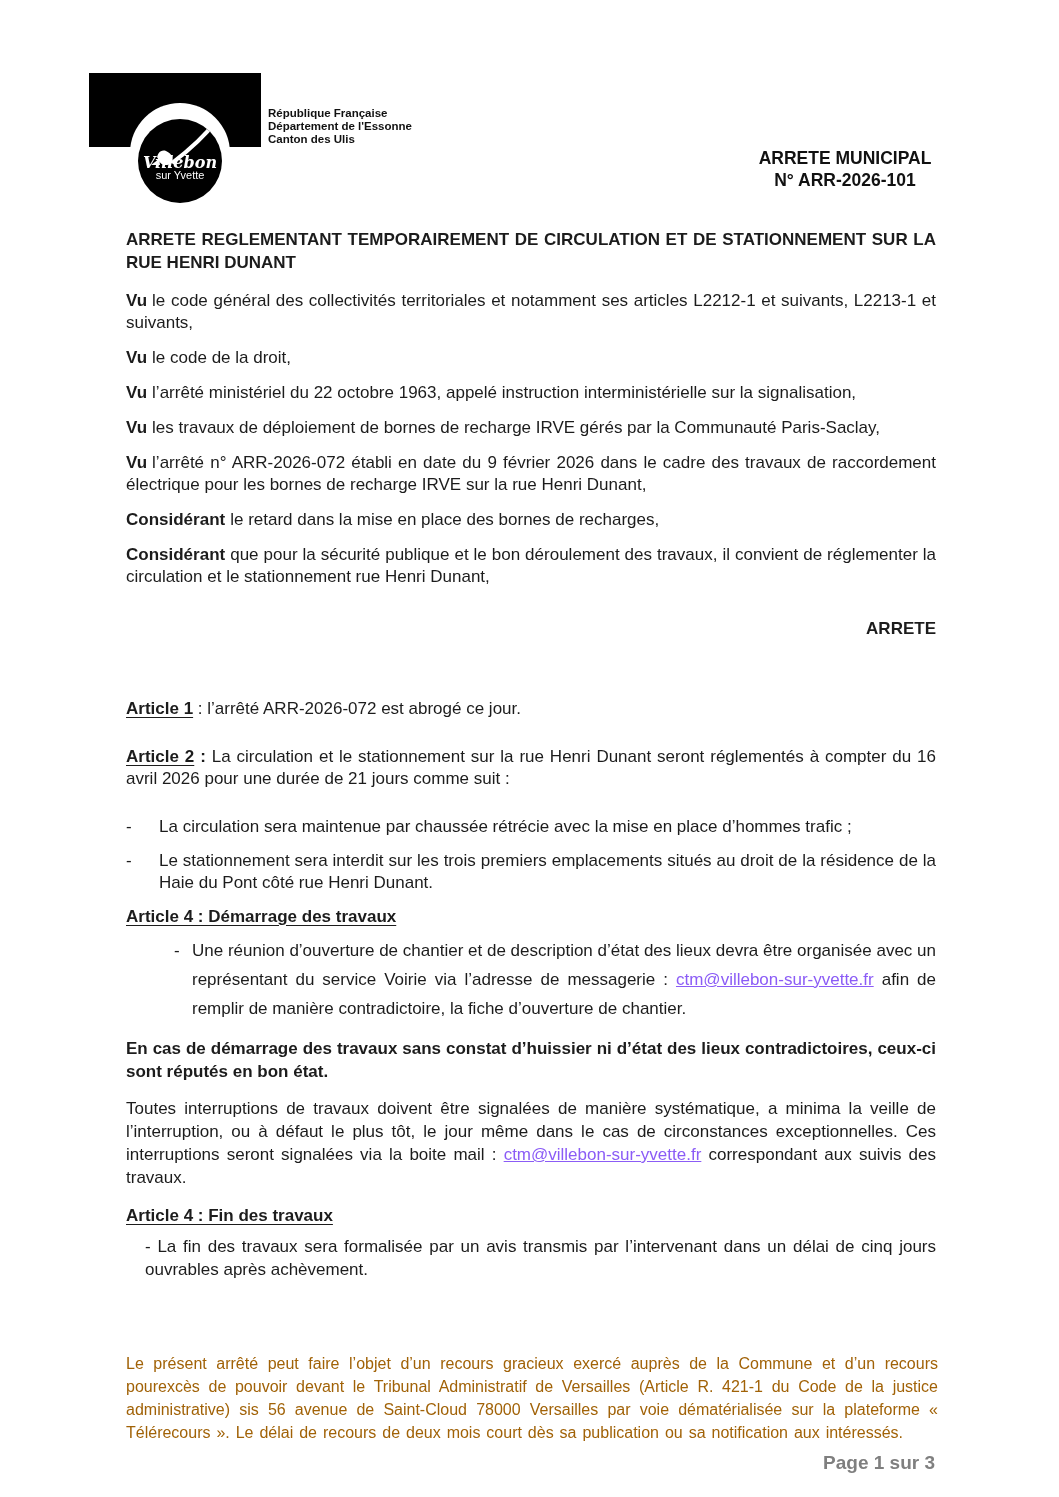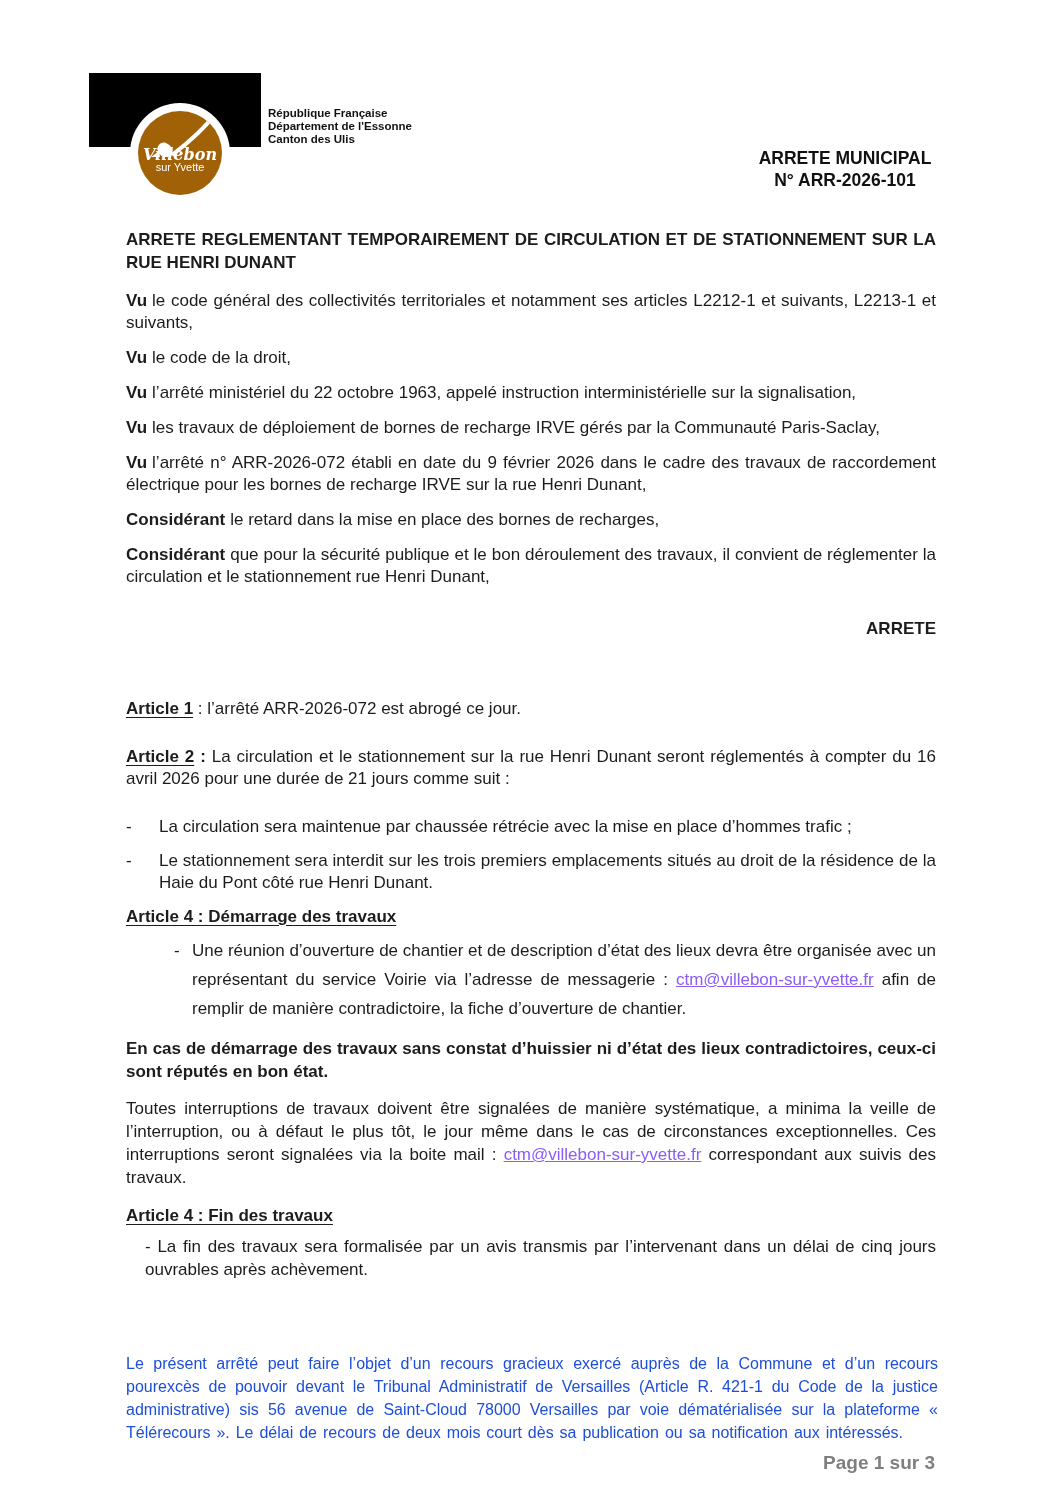--- a/index.html
+++ b/index.html
@@ -10,21 +10,21 @@
     color:#1c1c1c;
     position:relative;
     -webkit-font-smoothing:antialiased;
   }
   .page{position:absolute;inset:0;overflow:hidden;}
 
   
   .logo{position:absolute;left:89px;top:73px;width:172px;height:132px;}
   .logo-rect{position:absolute;left:0;top:0;width:172px;height:74px;background:#000;}
   .logo-ring{position:absolute;left:41px;top:30px;width:100px;height:100px;border-radius:50%;background:#fff;}
-  .logo-circle{position:absolute;left:49px;top:38px;width:84px;height:84px;border-radius:50%;background:#a16207;overflow:hidden;}
+  .logo-circle{position:absolute;left:49px;top:46px;width:84px;height:84px;border-radius:50%;background:#000000;overflow:hidden;}
   .logo-swan{position:absolute;left:0;top:0;width:84px;height:84px;}
   .logo-word{position:absolute;left:0;top:36px;width:84px;text-align:center;
     font-family:"DejaVu Serif", serif;font-style:italic;font-weight:bold;
     color:#fff;font-size:16px;line-height:16px;}
   .logo-word-sub{position:absolute;left:0;top:52px;width:84px;text-align:center;
     color:#fff;font-size:11px;line-height:9px;font-family:"Liberation Sans",sans-serif;}
   .org-block{position:absolute;left:268px;top:107px;font-size:11.5px;line-height:13px;font-weight:600;color:#111;}
   .doc-id{position:absolute;left:700px;top:147px;width:290px;text-align:center;
     font-weight:bold;font-size:17.5px;line-height:22px;color:#111;}
 
@@ -45,21 +45,21 @@
   .sub-bullet{display:flex;margin:0 0 14px 0;padding-left:48px;line-height:29px;}
   .sub-bullet .dash{width:18px;flex:none;}
   .sub-bullet .bt{flex:1;text-align:justify;}
   .warning{font-weight:bold;line-height:23px;margin:0 0 14px 0;text-align:justify;}
   .interruptions{line-height:23px;margin:0 0 16px 0;text-align:justify;}
   .a4-text{padding-left:19px;line-height:23px;margin:0;text-align:justify;}
   a.mail{color:#8b5cf6;text-decoration:underline;cursor:pointer;}
 
   
   .footer-notice{position:absolute;left:126px;top:1352px;width:812px;
-    font-size:16px;line-height:23px;text-align:justify;word-spacing:1.5px;color:#1d4ed8;}
+    font-size:16px;line-height:23px;text-align:justify;word-spacing:1.5px;color:#a16207;}
   .page-number{position:absolute;right:124px;top:1452px;font-size:19px;font-weight:bold;color:#7f7f7f;}
 </style>
 </head>
 <body>
 
 <div class="page">
 
   <div class="logo">
     <div class="logo-rect"></div>
     <div class="logo-ring"></div>

